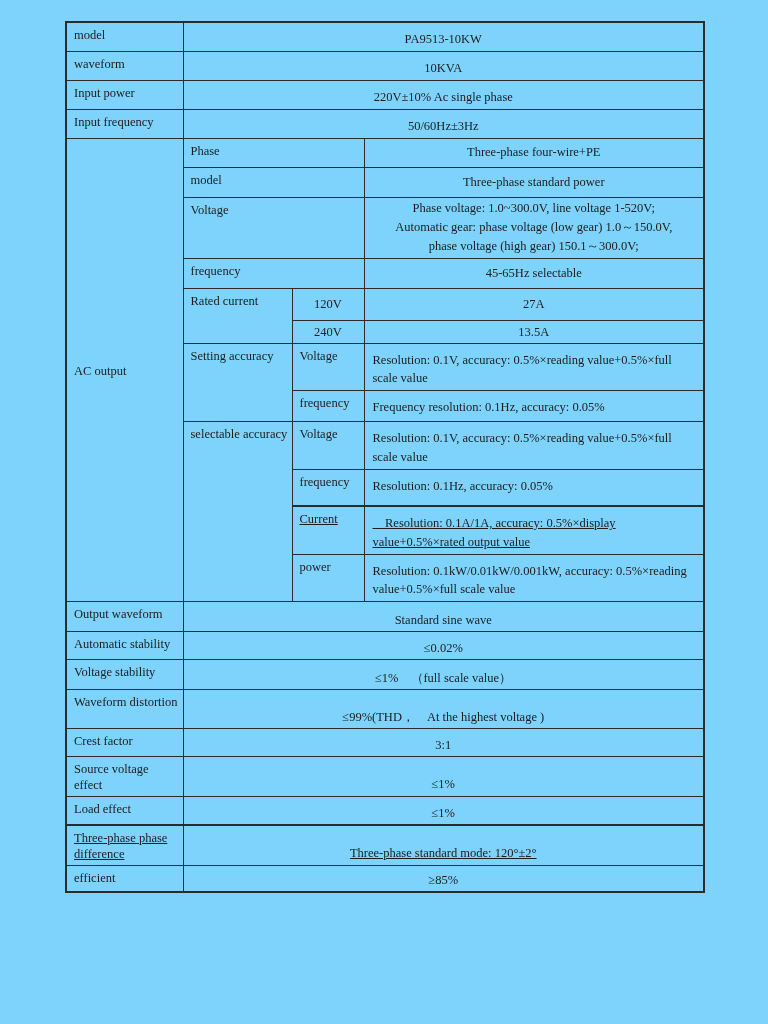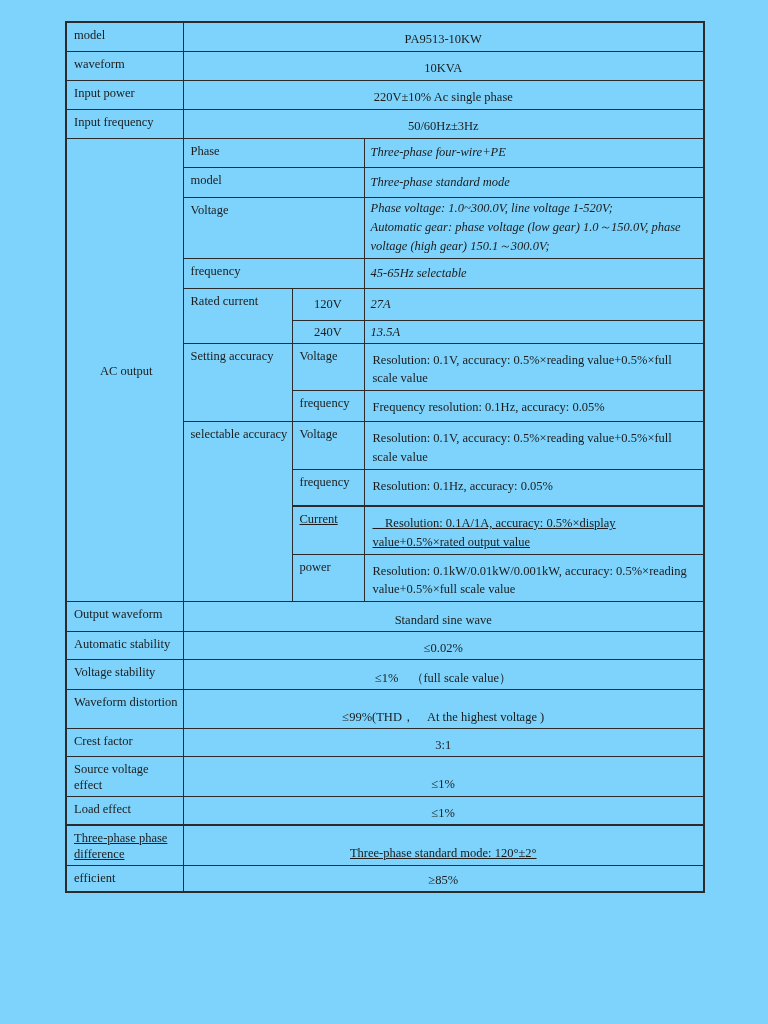--- a/index.html
+++ b/index.html
@@ -32,36 +32,36 @@
     overflow: hidden;
   }
   
   td.lab {
     text-align: left;
     vertical-align: top;
     padding: 4px 4px 2px 7px;
   }
   
   td.sec {
-    text-align: center;
+    text-align: left;
     vertical-align: middle;
     padding: 4px 4px 2px 7px;
   }
   
   td.vb {
     text-align: center;
     vertical-align: bottom;
     padding: 0 6px 3px 6px;
     margin-top: 31px;
   }
   
   td.vc {
+    text-align: center;
     vertical-align: middle;
-    padding: 1px 6px;
-    font-style: italic;
+    padding: 1px 23px;
   }
   
   td.subc {
     text-align: center;
     vertical-align: middle;
     padding: 1px 19px;
   }
   
   td.vt {
     text-align: left;
@@ -104,21 +104,21 @@
         <td class="vb" colspan="3">50/60Hz±3Hz</td>
       </tr>
 
       <tr style="height:29px">
         <td class="sec" rowspan="12">AC output</td>
         <td class="lab" colspan="2">Phase</td>
         <td class="vc">Three-phase four-wire+PE</td>
       </tr>
       <tr style="height:30px">
         <td class="lab" colspan="2">model</td>
-        <td class="vc">Three-phase standard mode</td>
+        <td class="vc">Three-phase standard power</td>
       </tr>
       <tr style="height:59px">
         <td class="lab" colspan="2">Voltage</td>
         <td class="vc vml pre">Phase voltage: 1.0~300.0V, line voltage 1-520V;
 Automatic gear: phase voltage (low gear) 1.0～150.0V, phase voltage (high gear) 150.1～300.0V;</td>
       </tr>
       <tr style="height:30px">
         <td class="lab" colspan="2">frequency</td>
         <td class="vc">45-65Hz selectable</td>
       </tr>

